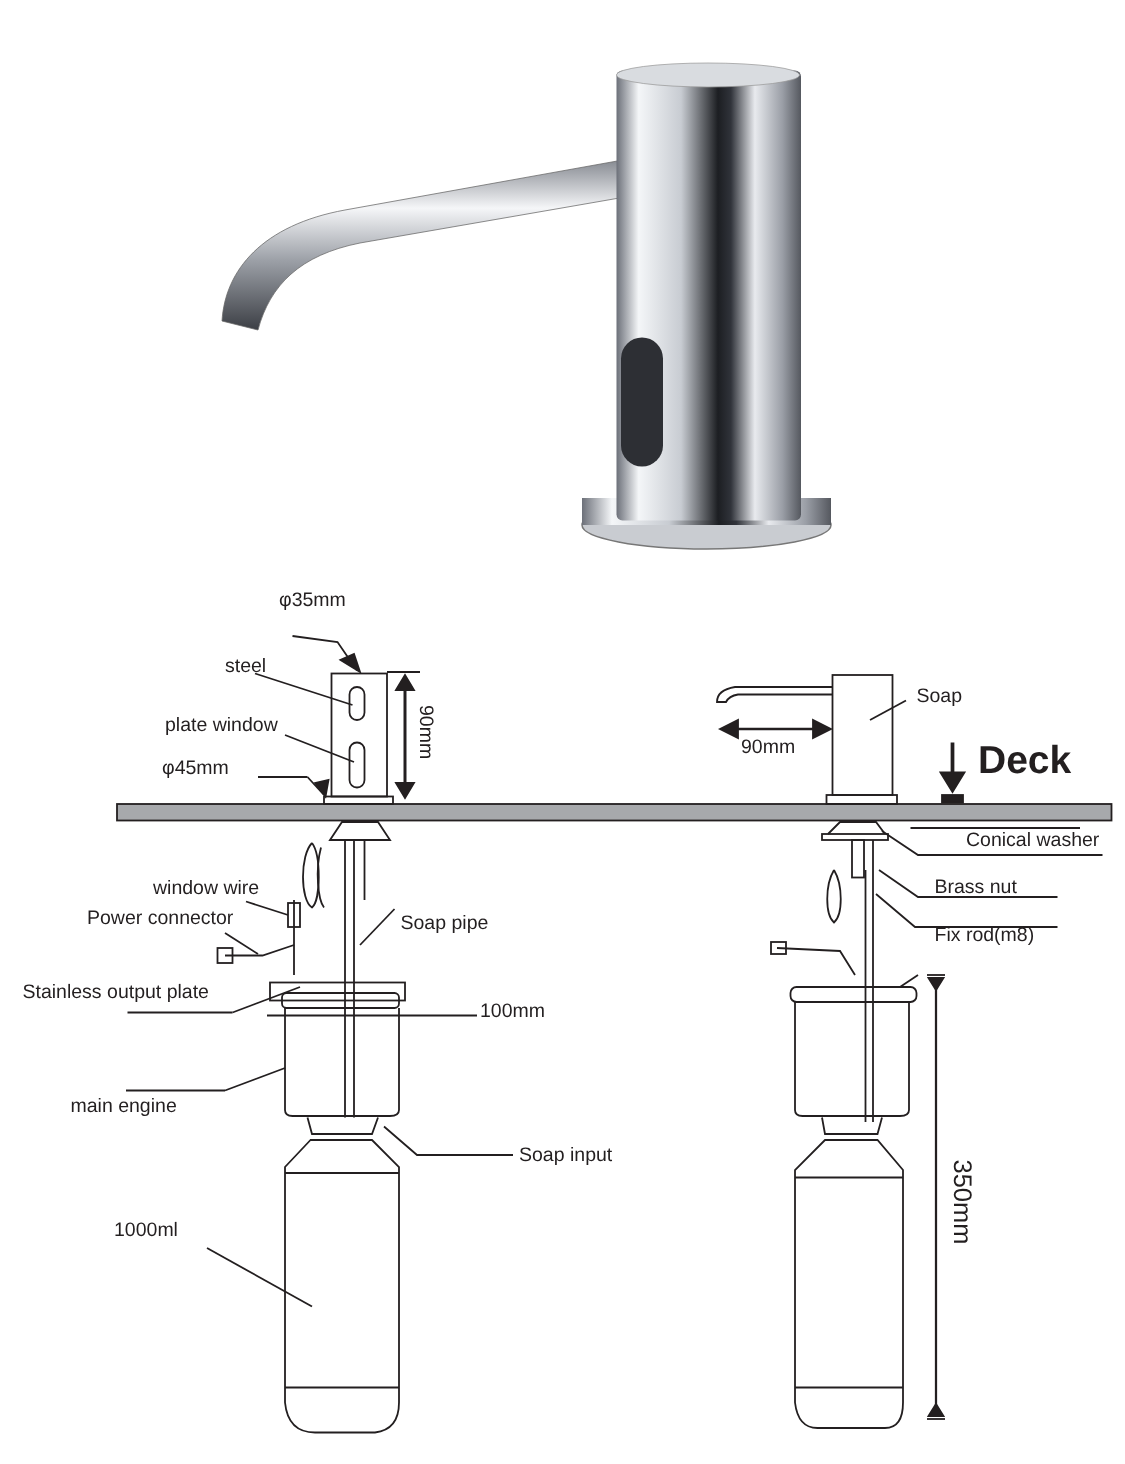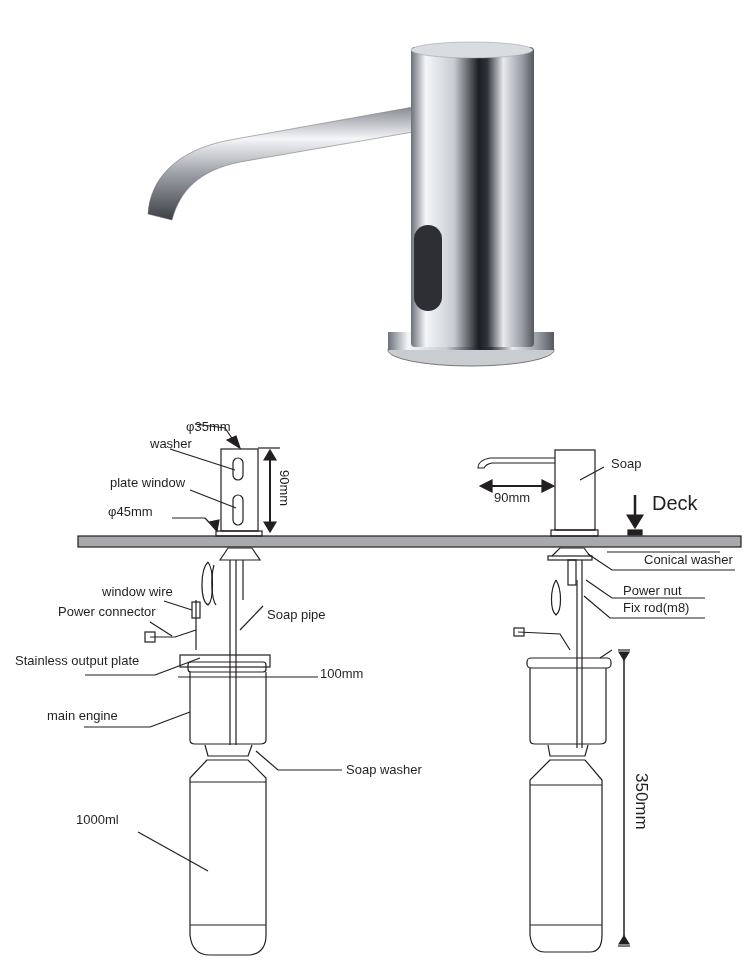--- a/index.html
+++ b/index.html
@@ -1,19 +1,19 @@
 <!DOCTYPE html>
 <html><head>
 <meta charset="utf-8">
 <style>
   html,body{margin:0;padding:0;background:#fff;}
   body{width:750px;height:976px;position:relative;overflow:hidden;font-family:"Liberation Sans",sans-serif;color:#231f20;}
   svg{position:absolute;left:0;top:0;}
   .lbl{position:absolute;font-size:13px;white-space:nowrap;line-height:1;}
-  .deck{font-size:20px;font-weight:normal;}
+  .deck{font-size:26px;font-weight:bold;}
   .vert{transform-origin:left top;transform:rotate(90deg);}
 </style>
 </head>
 <body>
 
 <svg width="750" height="976" viewBox="0 0 750 976">
   <defs>
     <linearGradient id="cyl" x1="0" x2="1" y1="0" y2="0">
       <stop offset="0" stop-color="#6c7079"></stop>
       <stop offset="0.12" stop-color="#f4f6f8"></stop>
@@ -121,32 +121,32 @@
     <path d="M584 596 L610 618 L705 618"></path>
     <line x1="607" y1="552" x2="720" y2="552"></line>
 
     <line x1="624" y1="652" x2="624" y2="944" stroke-width="1.5"></line>
     <line x1="618" y1="650" x2="630" y2="650"></line>
     <line x1="618" y1="946" x2="630" y2="946"></line>
     <path d="M619 652 L624 660 L629 652 Z M619 944 L624 936 L629 944 Z" fill="#231f20"></path>
   </g>
 </svg>
 
-<div class="lbl" style="left:186px;top:420px">φ35mm</div>
-<div class="lbl" style="left:150px;top:437px">washer</div>
+<div class="lbl" style="left:186px;top:393px">φ35mm</div>
+<div class="lbl" style="left:150px;top:437px">steel</div>
 <div class="lbl" style="left:110px;top:476px">plate window</div>
 <div class="lbl" style="left:108px;top:505px">φ45mm</div>
 <div class="lbl vert" style="left:291px;top:470px">90mm</div>
 <div class="lbl" style="left:611px;top:457px">Soap</div>
 <div class="lbl" style="left:494px;top:491px">90mm</div>
 <div class="lbl deck" style="left:652px;top:493px">Deck</div>
 <div class="lbl" style="left:644px;top:553px">Conical  washer</div>
-<div class="lbl" style="left:623px;top:584px">Power nut</div>
-<div class="lbl" style="left:623px;top:601px">Fix rod(m8)</div>
+<div class="lbl" style="left:623px;top:584px">Brass nut</div>
+<div class="lbl" style="left:623px;top:616px">Fix rod(m8)</div>
 <div class="lbl" style="left:102px;top:585px">window wire</div>
 <div class="lbl" style="left:58px;top:605px">Power connector</div>
 <div class="lbl" style="left:267px;top:608px">Soap pipe</div>
 <div class="lbl" style="left:15px;top:654px">Stainless output plate</div>
 <div class="lbl" style="left:320px;top:667px">100mm</div>
-<div class="lbl" style="left:47px;top:709px">main engine</div>
-<div class="lbl" style="left:346px;top:763px">Soap washer</div>
+<div class="lbl" style="left:47px;top:730px">main engine</div>
+<div class="lbl" style="left:346px;top:763px">Soap input</div>
 <div class="lbl" style="left:76px;top:813px">1000ml</div>
 <div class="lbl vert" style="left:650px;top:773px;font-size:17px">350mm</div>
 
 </body></html>

